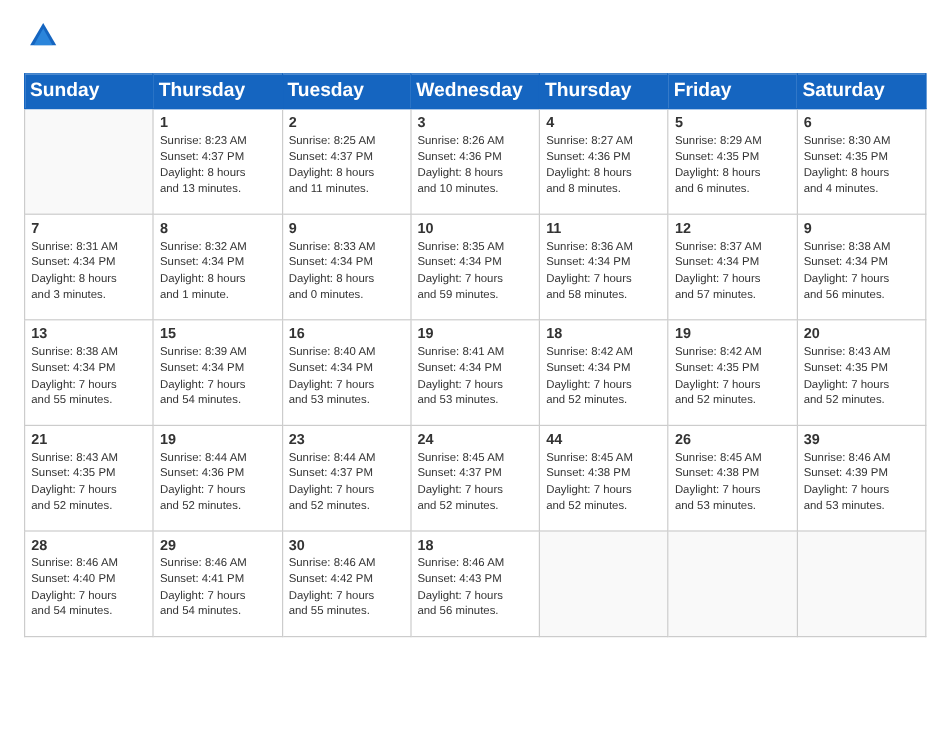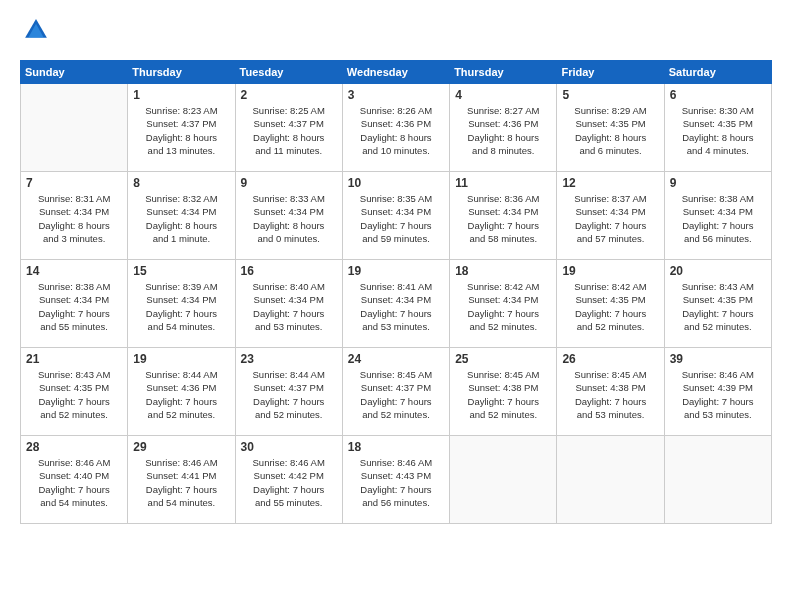--- a/index.html
+++ b/index.html
@@ -50,21 +50,21 @@
       font-size: 15px;
       color: #444;
     }
     .calendar {
       width: 100%;
       border-collapse: collapse;
     }
     .calendar th {
       background: #1565c0;
       color: #fff;
-      font-size: 11px;
+      font-size: 16px;
       padding: 5px 4px;
       text-align: left;
       border: 1px solid #1565c0;
     }
     .calendar td {
       vertical-align: top;
       border: 1px solid #ccc;
       padding: 4px 5px;
       font-size: 10px;
       color: #333;
@@ -74,21 +74,20 @@
     .day-num {
       font-size: 12px;
       font-weight: bold;
       display: block;
       margin-bottom: 2px;
     }
     .day-info {
       font-size: 9.5px;
       line-height: 1.4;
       color: #333;
-      text-align: center;
     }
     .empty-cell {
       background: #f9f9f9;
     }
   </style>
 </head>
 <body>
 
 <div class="page">
   <div class="header">
@@ -175,21 +174,21 @@
             <span class="day-num">12</span>
             <div class="day-info">Sunrise: 8:37 AM<br>Sunset: 4:34 PM<br>Daylight: 7 hours<br>and 57 minutes.</div>
           </td>
           <td>
             <span class="day-num">9</span>
             <div class="day-info">Sunrise: 8:38 AM<br>Sunset: 4:34 PM<br>Daylight: 7 hours<br>and 56 minutes.</div>
           </td>
         </tr>
         <tr>
           <td>
-            <span class="day-num">14</span>
+            <span class="day-num">13</span>
             <div class="day-info">Sunrise: 8:38 AM<br>Sunset: 4:34 PM<br>Daylight: 7 hours<br>and 55 minutes.</div>
           </td>
           <td>
             <span class="day-num">15</span>
             <div class="day-info">Sunrise: 8:39 AM<br>Sunset: 4:34 PM<br>Daylight: 7 hours<br>and 54 minutes.</div>
           </td>
           <td>
             <span class="day-num">16</span>
             <div class="day-info">Sunrise: 8:40 AM<br>Sunset: 4:34 PM<br>Daylight: 7 hours<br>and 53 minutes.</div>
           </td>
@@ -221,21 +220,21 @@
           </td>
           <td>
             <span class="day-num">23</span>
             <div class="day-info">Sunrise: 8:44 AM<br>Sunset: 4:37 PM<br>Daylight: 7 hours<br>and 52 minutes.</div>
           </td>
           <td>
             <span class="day-num">24</span>
             <div class="day-info">Sunrise: 8:45 AM<br>Sunset: 4:37 PM<br>Daylight: 7 hours<br>and 52 minutes.</div>
           </td>
           <td>
-            <span class="day-num">25</span>
+            <span class="day-num">44</span>
             <div class="day-info">Sunrise: 8:45 AM<br>Sunset: 4:38 PM<br>Daylight: 7 hours<br>and 52 minutes.</div>
           </td>
           <td>
             <span class="day-num">26</span>
             <div class="day-info">Sunrise: 8:45 AM<br>Sunset: 4:38 PM<br>Daylight: 7 hours<br>and 53 minutes.</div>
           </td>
           <td>
             <span class="day-num">39</span>
             <div class="day-info">Sunrise: 8:46 AM<br>Sunset: 4:39 PM<br>Daylight: 7 hours<br>and 53 minutes.</div>
           </td>

